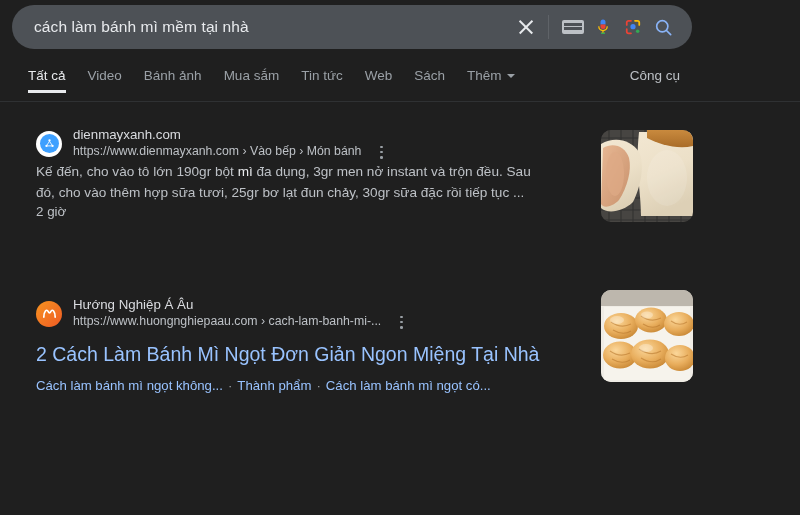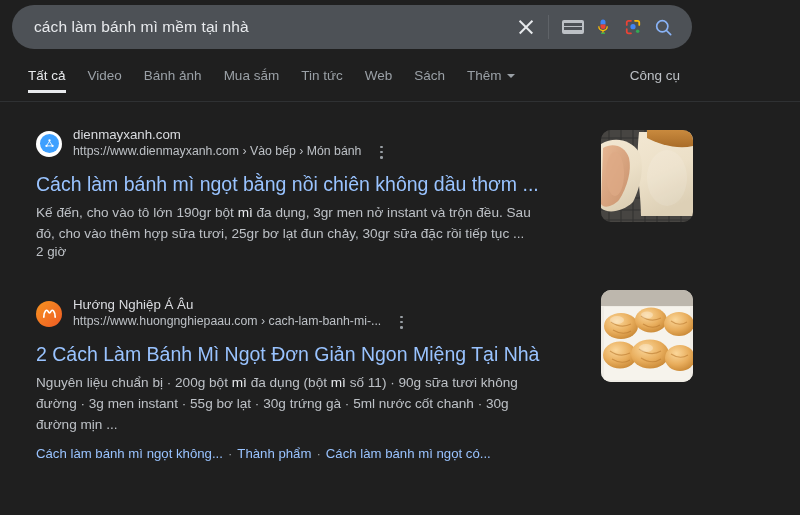--- a/index.html
+++ b/index.html
@@ -255,21 +255,20 @@
             <span class="u">https://www.dienmayxanh.com › Vào bếp › Món bánh</span>
             <span class="kebab">
                 <i></i>
                 <i></i>
                 <i></i>
               </span>
           </div>
         </div>
       </div>
 
-      <a class="res-title">Cách làm bánh mì ngọt bằng nồi chiên không dầu thơm ...</a>
 
       <div class="res-snippet">
         <span>Kế đến, cho vào tô lớn 190gr bột </span><b>mì</b><span> đa dụng, 3gr men nở instant và trộn đều. Sau đó, cho vào thêm hợp sữa tươi, 25gr bơ lạt đun chảy, 30gr sữa đặc rồi tiếp tục ...</span>
       </div>
 
       <div class="res-date">2 giờ</div>
 
       <div class="thumb">
         <svg viewBox="0 0 92 92" preserveAspectRatio="none">
           <defs>
@@ -333,23 +332,20 @@
                 <i></i>
                 <i></i>
                 <i></i>
               </span>
           </div>
         </div>
       </div>
 
       <a class="res-title">2 Cách Làm Bánh Mì Ngọt Đơn Giản Ngon Miệng Tại Nhà</a>
 
-      <div class="res-snippet">
-        <span>Nguyên liệu chuẩn bị · 200g bột </span><b>mì</b><span> đa dụng (bột </span><b>mì</b><span> số 11) · 90g sữa tươi không đường · 3g men instant · 55g bơ lạt · 30g trứng gà · 5ml nước cốt chanh · 30g đường mịn ...</span>
-      </div>
 
       <div class="sitelinks">
         <span class="sl">Cách làm bánh mì ngọt không...</span><span class="dot">·</span><span class="sl">Thành phẩm</span><span class="dot">·</span><span class="sl">Cách làm bánh mì ngọt có...</span>
       </div>
 
       <div class="thumb">
         <svg viewBox="0 0 92 92" preserveAspectRatio="none">
           <defs>
             <radialGradient id="roll1" cx="0.38" cy="0.32" r="0.78">
               <stop offset="0%" stop-color="#fbd79a"></stop>

